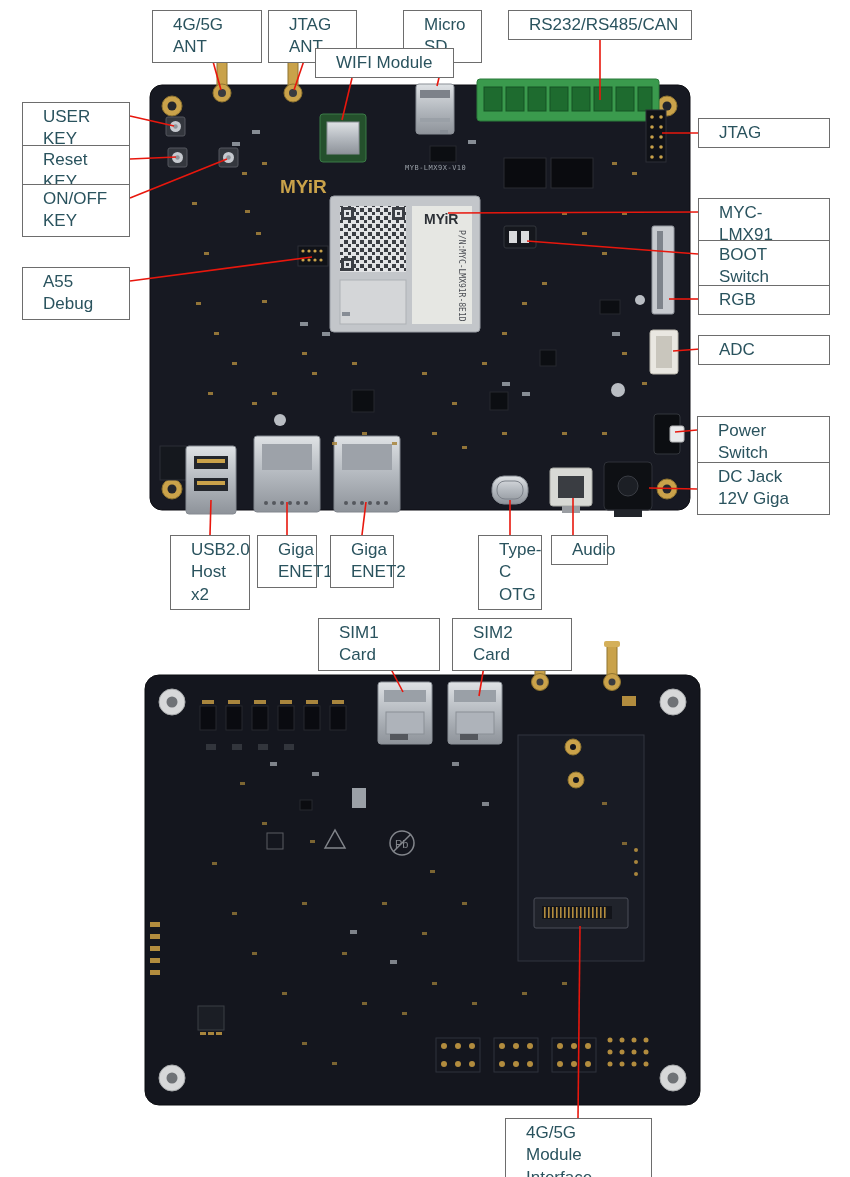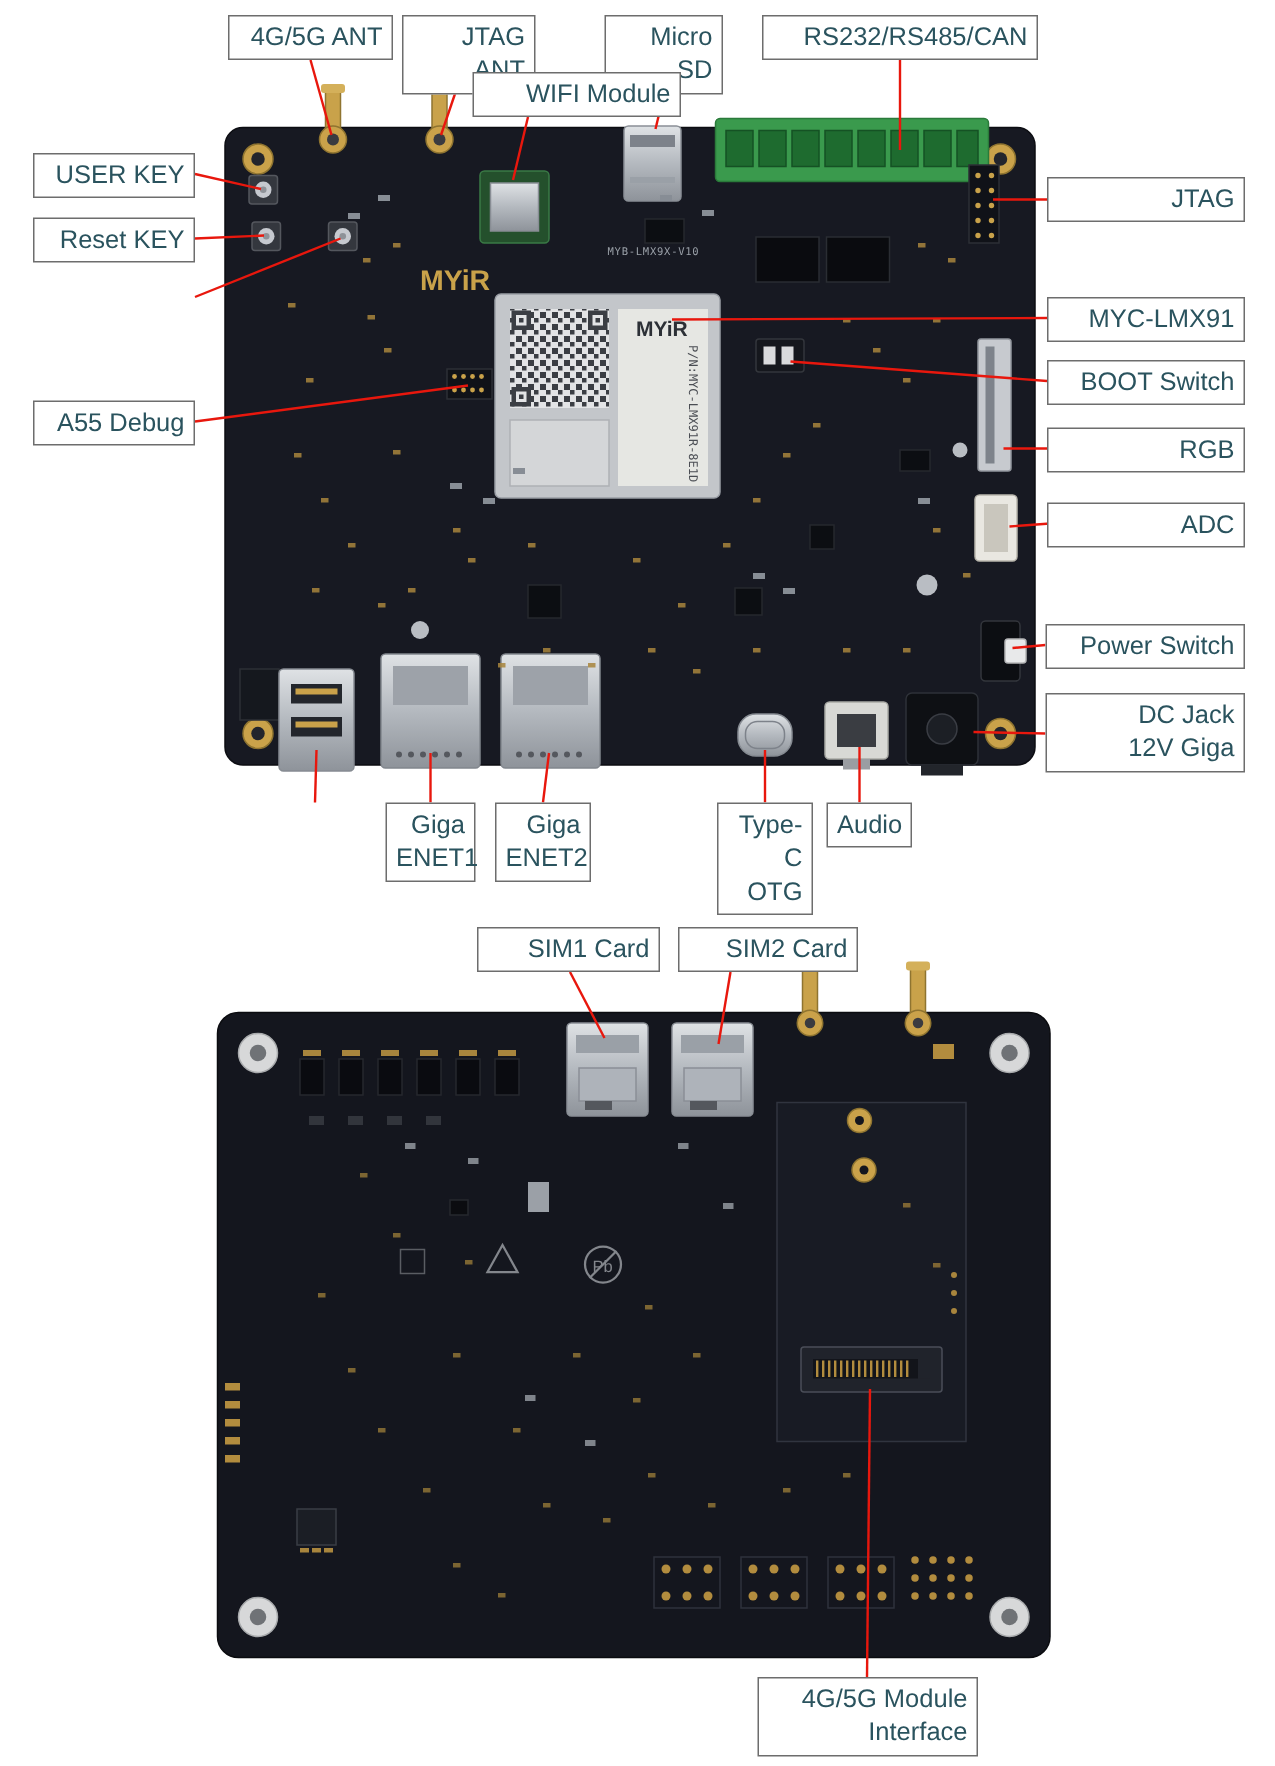--- a/index.html
+++ b/index.html
@@ -13,22 +13,22 @@
   #stage{position:relative;width:850px;height:1177px;background:#ffffff;overflow:hidden;}
   #boards{position:absolute;left:0;top:0;z-index:1;}
   .callout{
     position:absolute;
     box-sizing:border-box;
     background:#ffffff;
     border:1px solid var(--label-border,#6d6d6d);
     color:var(--label-text,#2a535e);
     font-size:17px;
     line-height:1.32;
-    padding:3px 6px;
-    text-align:right;
+    padding:3px 20px;
+    text-align:left;
     white-space:pre-line;
     z-index:2;
   }
   line.leader{stroke:var(--leader,#e8170d);stroke-width:1.6;}
   text.silk{font-family:"DejaVu Sans Mono", monospace;}
 </style>
 </head>
 <body>
 
 <div id="stage">
@@ -555,31 +555,34 @@
   </svg>
 
   <div class="callout" style="left:152px;top:10px;width:110px">4G/5G ANT</div>
   <div class="callout" style="left:268px;top:10px;width:89px">JTAG ANT</div>
   <div class="callout" style="left:403px;top:10px;width:79px">Micro SD</div>
   <div class="callout" style="left:508px;top:10px;width:184px">RS232/RS485/CAN</div>
   <div class="callout" style="left:315px;top:48px;width:139px">WIFI Module</div>
 
   <div class="callout" style="left:22px;top:102px;width:108px">USER KEY</div>
   <div class="callout" style="left:22px;top:145px;width:108px">Reset KEY</div>
+  <div class="callout" style="left:22px;top:184px;width:108px">ON/OFF KEY</div>
   <div class="callout" style="left:22px;top:267px;width:108px">A55 Debug</div>
 
   <div class="callout" style="left:698px;top:118px;width:132px">JTAG</div>
   <div class="callout" style="left:698px;top:198px;width:132px">MYC-LMX91</div>
   <div class="callout" style="left:698px;top:240px;width:132px">BOOT Switch</div>
   <div class="callout" style="left:698px;top:285px;width:132px">RGB</div>
   <div class="callout" style="left:698px;top:335px;width:132px">ADC</div>
   <div class="callout" style="left:697px;top:416px;width:133px">Power Switch</div>
   <div class="callout" style="left:697px;top:462px;width:133px">DC Jack
 12V Giga</div>
 
+  <div class="callout" style="left:170px;top:535px;width:80px">USB2.0
+Host x2</div>
   <div class="callout" style="left:257px;top:535px;width:60px">Giga
 ENET1</div>
   <div class="callout" style="left:330px;top:535px;width:64px">Giga
 ENET2</div>
   <div class="callout" style="left:478px;top:535px;width:64px">Type-C
 OTG</div>
   <div class="callout" style="left:551px;top:535px;width:57px">Audio</div>
 
   <div class="callout" style="left:318px;top:618px;width:122px">SIM1 Card</div>
   <div class="callout" style="left:452px;top:618px;width:120px">SIM2 Card</div>

